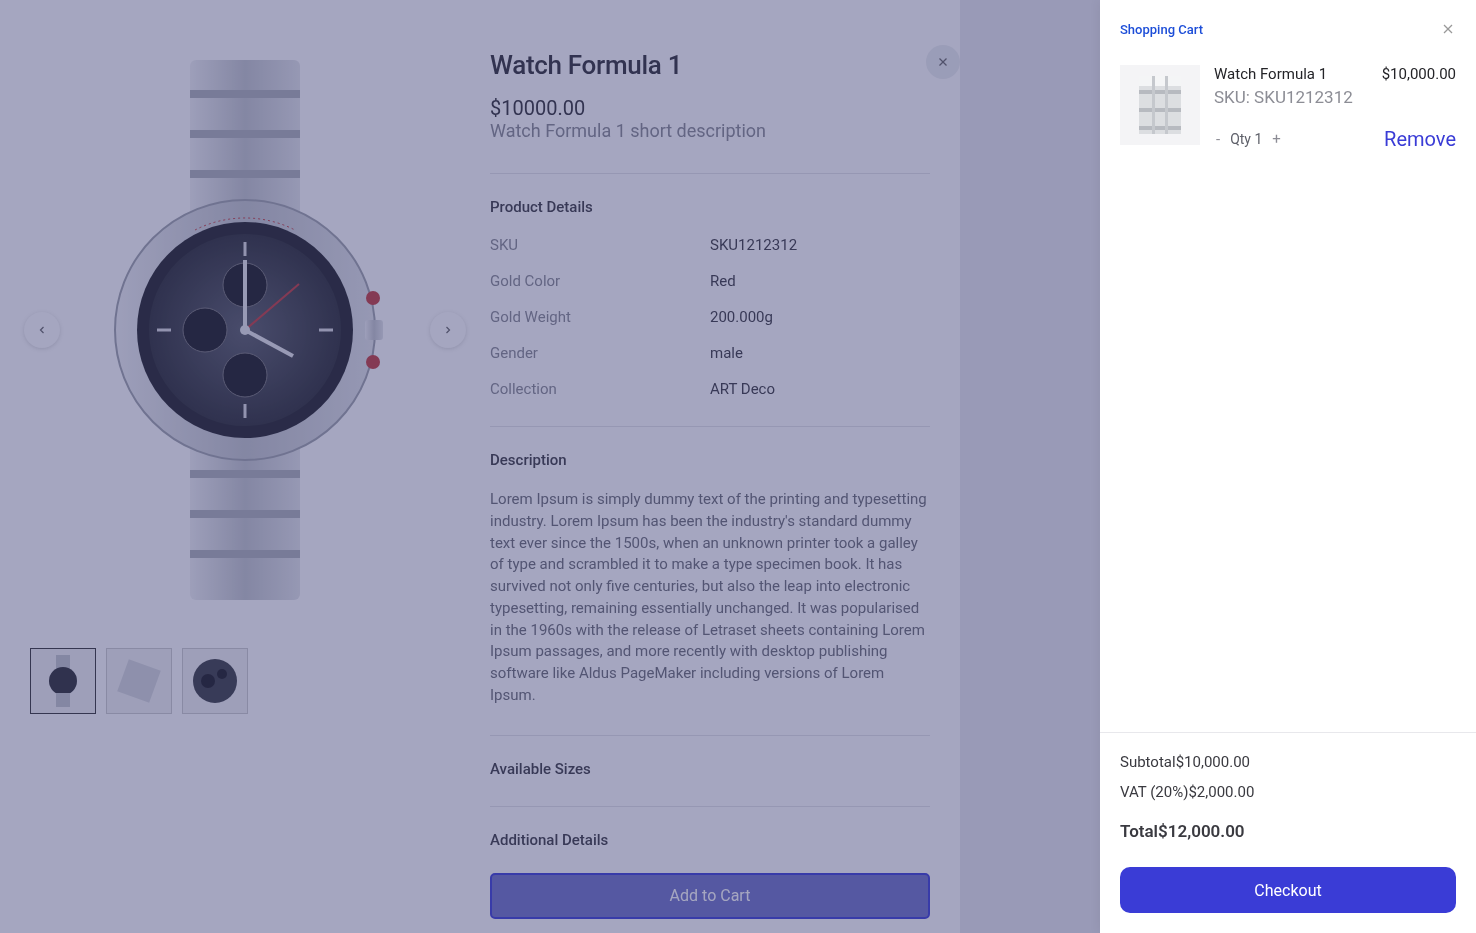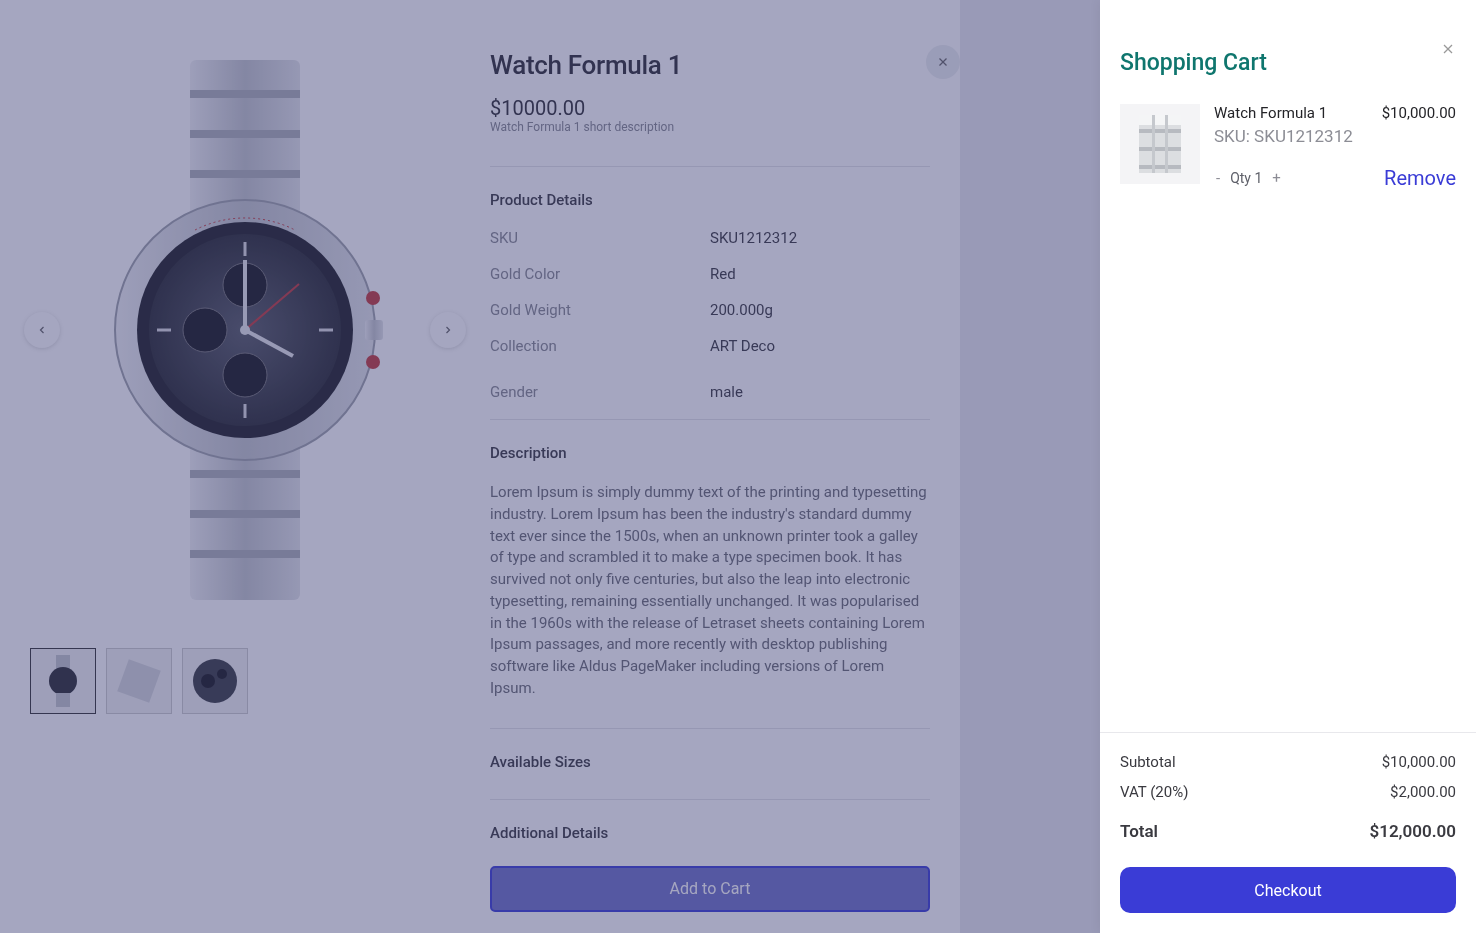--- a/index.html
+++ b/index.html
@@ -106,21 +106,21 @@
       font-weight: 500;
       color: #2f2f35;
       margin-bottom: 16px;
       letter-spacing: -0.3px;
     }
     .product-price {
       font-size: 20px;
       color: #2f2f35;
     }
     .short-desc {
-      font-size: 12px;
+      font-size: 18px;
       color: #878991;
       margin-bottom: 32px;
     }
     hr.sep { border:none; border-top:1px solid #e4e4e8; margin:0; }
 
     .section-heading {
       font-size: 15px;
       font-weight: 500;
       color: #3a3a40;
       margin: 24px 0 20px;
@@ -164,21 +164,21 @@
       display: flex;
       flex-direction: column;
       box-shadow: -2px 0 10px rgba(0,0,0,0.05);
     }
     .cart-header {
       padding: 21px 20px 20px 20px;
       display:flex;
       justify-content: space-between;
       align-items:center;
     }
-    .cart-title { font-size: 23px; font-weight: 500; color:#0f766e;margin-top:28px; }
+    .cart-title { font-size: 13px; font-weight: 500; color:#1d4ed8; }
     .cart-close { width:16px;height:16px;cursor:pointer;color:#999; }
 
     .cart-item {
       display: flex;
       padding: 8px 20px;
       gap: 14px;
     }
     .cart-item-img {
       width: 80px; height: 80px;
       background:#f4f4f6;
@@ -200,21 +200,21 @@
     .qty-controls { display:flex; gap:8px; color:#5f616a; align-items:center; }
     .qty-btn { cursor:pointer; color:#8c8c95; font-size:15px; padding:0 2px; }
     .remove-link { color:#3a3cd6; font-size:20px; cursor:pointer; }
 
     .cart-summary {
       margin-top:auto;
       border-top:1px solid #e8e8ec;
       padding: 20px;
     }
     .sum-row {
-      display:flex; justify-content:space-between;
+      display:flex; 
       font-size:15px;
       margin-bottom:12px;
       color:#3a3a40;
     }
     .sum-row.total { font-weight:600; font-size:17px; margin-top:20px; margin-bottom:26px; }
     .checkout-btn {
       width:100%;
       height:46px;
       background:#3a3cd6;
       border-radius:10px;
@@ -338,27 +338,27 @@
       <div class="detail-value">SKU1212312</div>
     </div>
     <div class="detail-row">
       <div class="detail-label">Gold Color</div>
       <div class="detail-value">Red</div>
     </div>
     <div class="detail-row">
       <div class="detail-label">Gold Weight</div>
       <div class="detail-value">200.000g</div>
     </div>
+    <div class="detail-row">
+      <div class="detail-label">Gender</div>
+      <div class="detail-value">male</div>
+    </div>
     <div class="detail-row" style="margin-bottom:28px;">
       <div class="detail-label">Collection</div>
       <div class="detail-value">ART Deco</div>
-    </div>
-    <div class="detail-row">
-      <div class="detail-label">Gender</div>
-      <div class="detail-value">male</div>
     </div>
     <hr class="sep">
 
     <div class="section-heading">Description</div>
     <div class="desc-text">Lorem Ipsum is simply dummy text of the printing and typesetting industry. Lorem Ipsum has been the industry's standard dummy text ever since the 1500s, when an unknown printer took a galley of type and scrambled it to make a type specimen book. It has survived not only five centuries, but also the leap into electronic typesetting, remaining essentially unchanged. It was popularised in the 1960s with the release of Letraset sheets containing Lorem Ipsum passages, and more recently with desktop publishing software like Aldus PageMaker including versions of Lorem Ipsum.</div>
     <hr class="sep">
 
     <div class="section-heading">Available Sizes</div>
     <div style="height:8px"></div>
     <hr class="sep">

